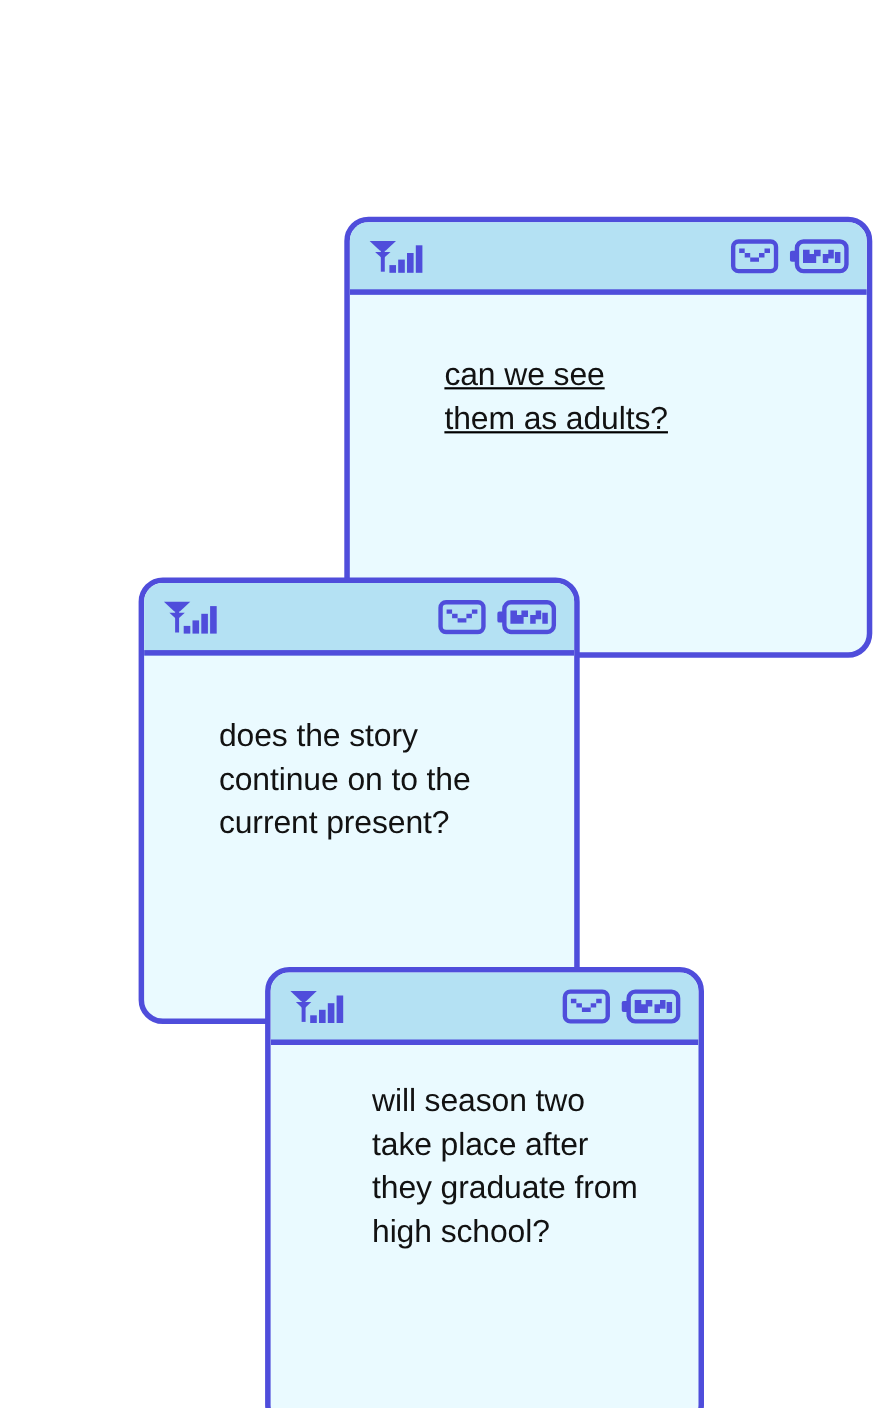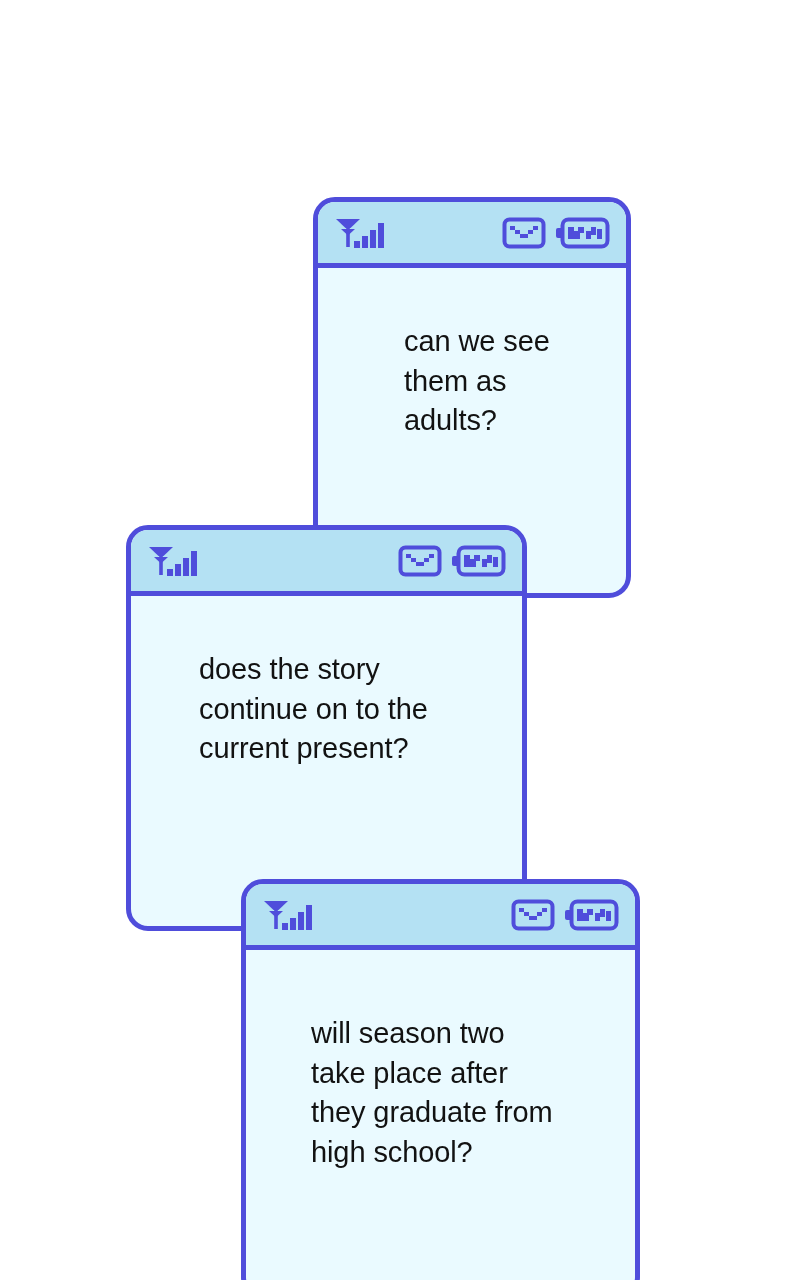--- a/index.html
+++ b/index.html
@@ -48,26 +48,26 @@
     color:#121212;
     font-size:29px;
     line-height:1.37;
     font-weight:400;
     letter-spacing:-0.1px;
     white-space:pre-line;
     margin:0;
   }
 
   
-  #card-1{left:313px;top:197px;width:318px;height:401px;}
+  #card-1{left:313px;top:197px;width:480px;height:401px;text-decoration:underline;}
   #card-1 .card-body{padding-top:54px;padding-left:86px;}
   #card-2{left:82px;top:525px;width:401px;height:406px;}
   #card-2 .card-body{padding-top:54px;padding-left:68px;}
   #card-3{left:241px;top:879px;width:399px;height:420px;}
-  #card-3 .card-body{padding-top:64px;padding-left:65px;}
+  #card-3 .card-body{padding-top:32px;padding-left:65px;justify-content:center;}
 
   
   #card-1{z-index:1;}
   #card-2{z-index:2;margin-left:44px;}
   #card-3{z-index:3;}
 </style>
 </head>
 <body>
 
 <div id="stage">

